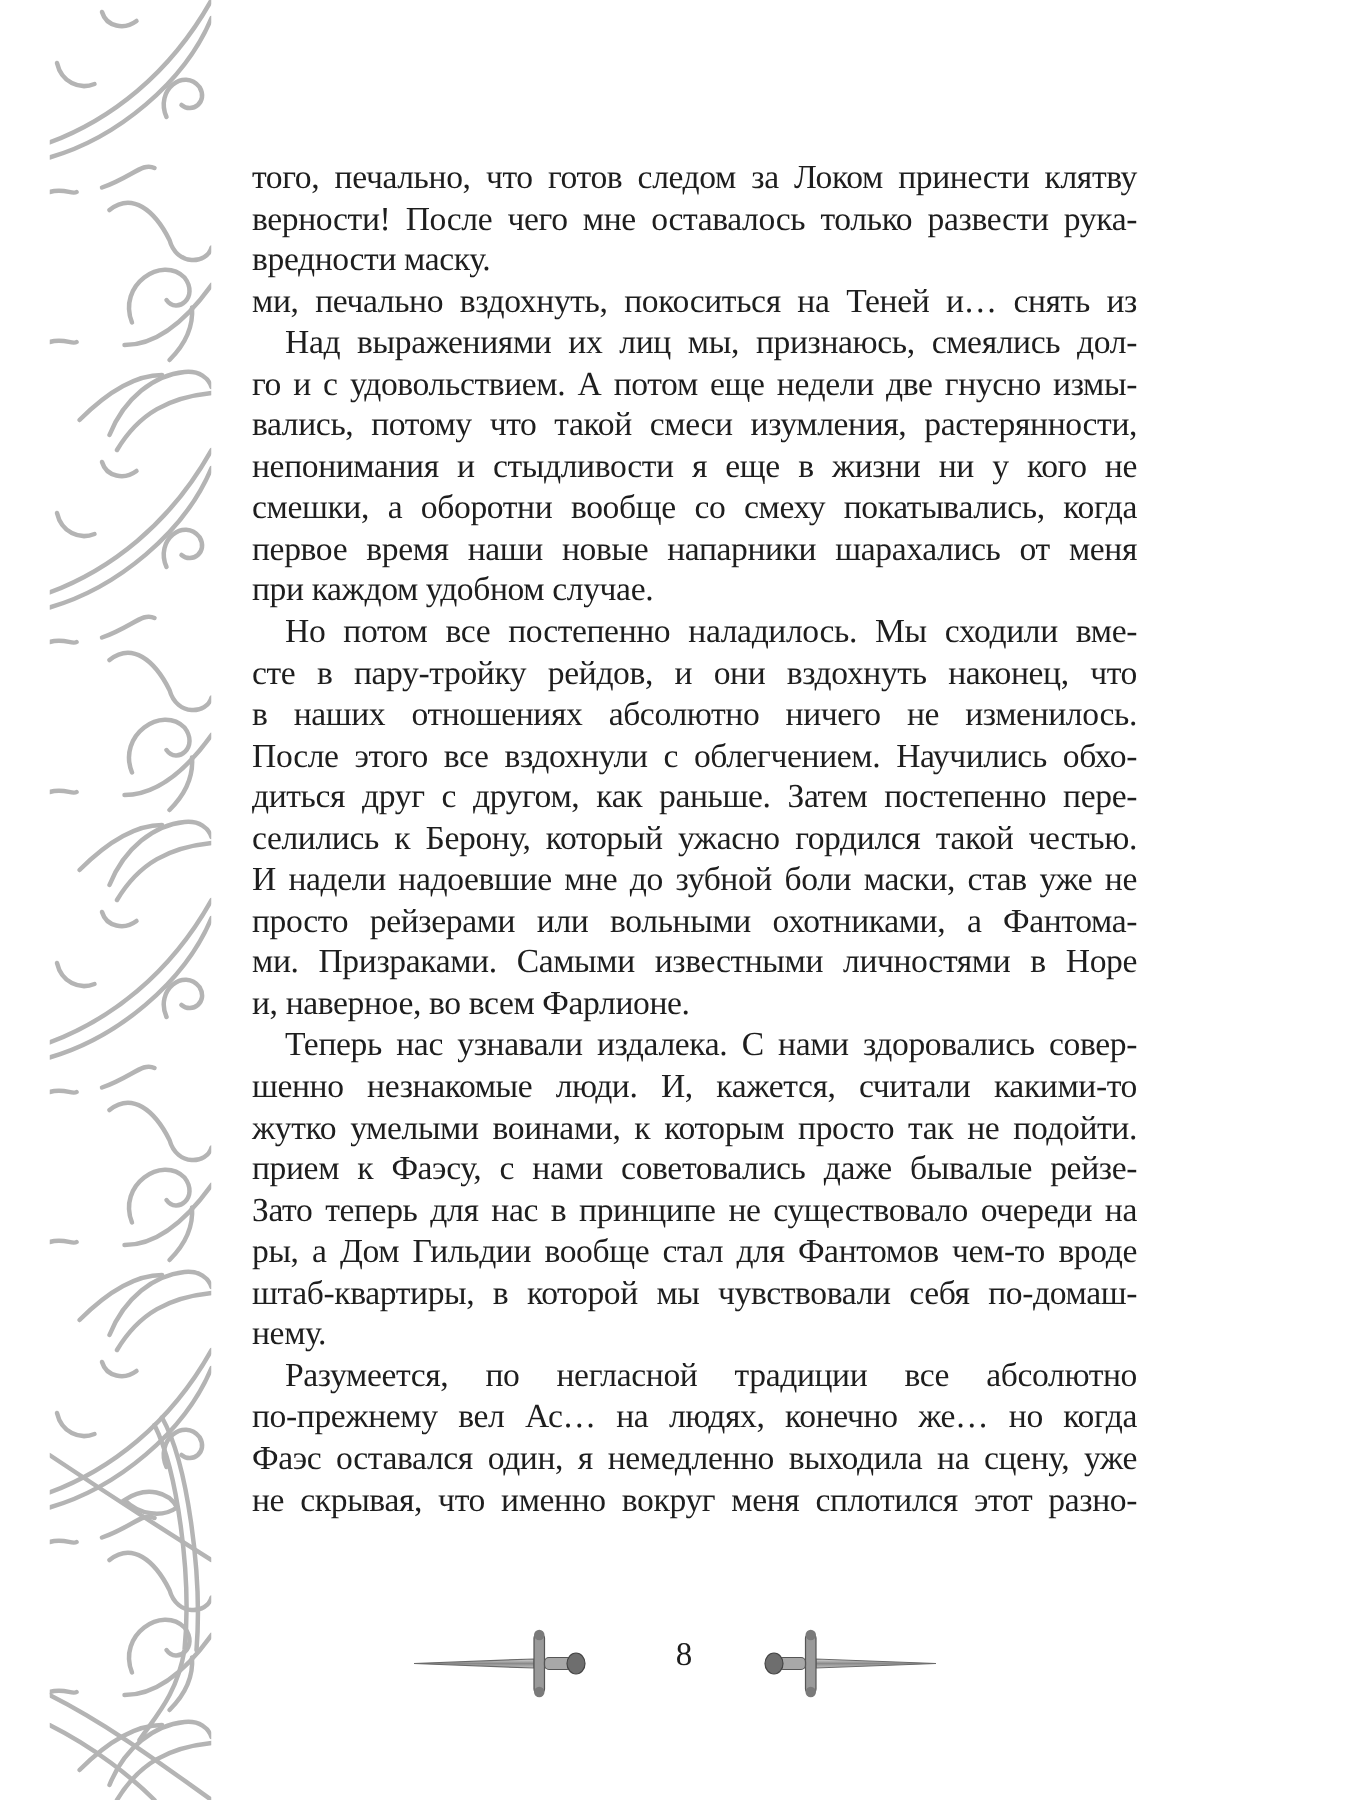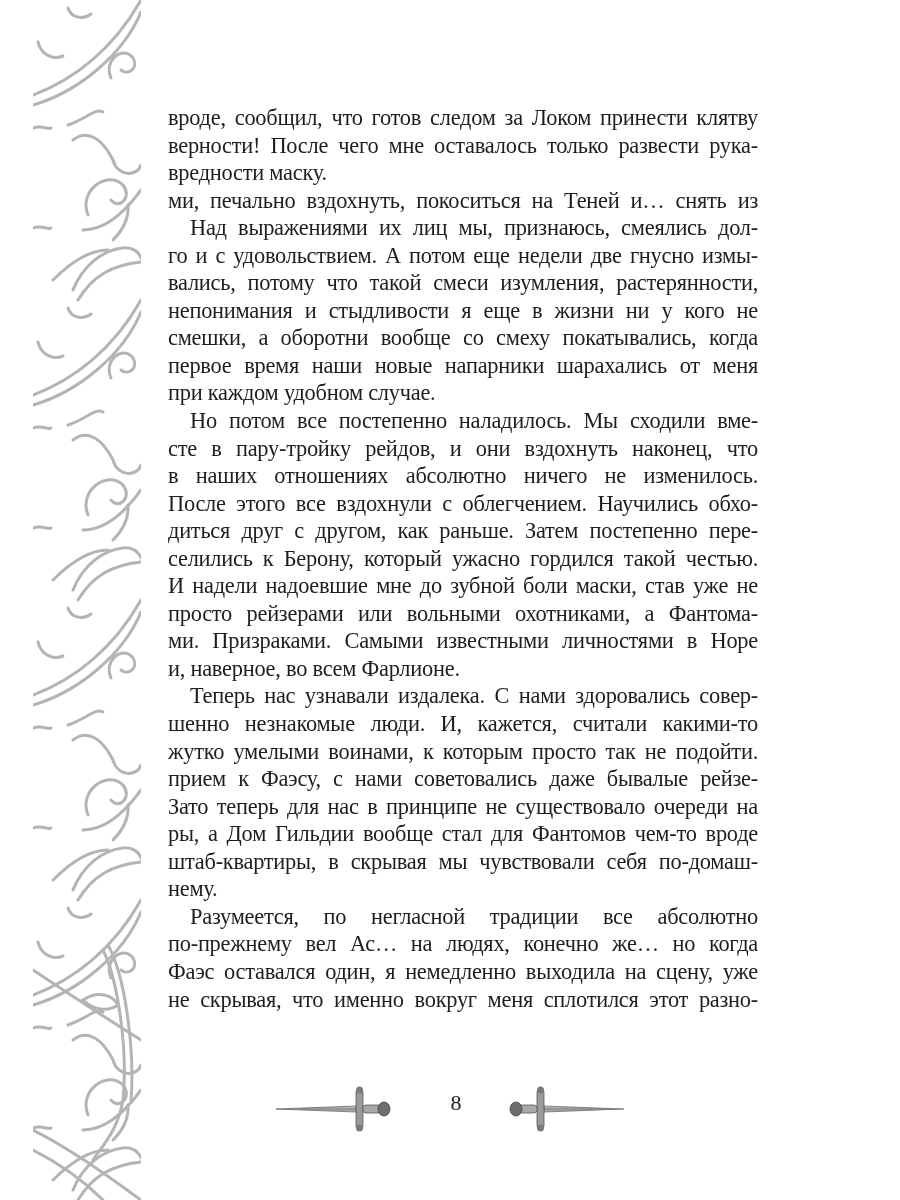--- a/index.html
+++ b/index.html
@@ -62,21 +62,21 @@
     <path d="M75 945 C92 975 102 1050 98 1100"></path>
     <path d="M50 1000 C65 990 80 995 85 1005 C75 1012 60 1010 50 1000 Z"></path>
     <path d="M0 1130 C40 1150 80 1180 108 1200"></path>
     <path d="M0 1150 C30 1165 55 1185 70 1200"></path>
     <path d="M110 1120 C118 1140 125 1150 135 1155"></path>
   </svg>
 </div>
 
 <div class="text-column" id="text-column">
     <div>
-      <div class="line">вроде, сообщил, что готов следом за Локом принести клятву</div>
+      <div class="line">того, печально, что готов следом за Локом принести клятву</div>
       <div class="line">верности! После чего мне оставалось только развести рука-</div>
       <div class="line last">вредности маску.</div>
       <div class="line">ми, печально вздохнуть, покоситься на Теней и… снять из</div>
     </div>
     <div>
       <div class="line indent">Над выражениями их лиц мы, признаюсь, смеялись дол-</div>
       <div class="line">го и с удовольствием. А потом еще недели две гнусно измы-</div>
       <div class="line">вались, потому что такой смеси изумления, растерянности,</div>
       <div class="line">непонимания и стыдливости я еще в жизни ни у кого не</div>
       <div class="line">смешки, а оборотни вообще со смеху покатывались, когда</div>
@@ -95,21 +95,21 @@
       <div class="line">ми. Призраками. Самыми известными личностями в Норе</div>
       <div class="line last">и, наверное, во всем Фарлионе.</div>
     </div>
     <div>
       <div class="line indent">Теперь нас узнавали издалека. С нами здоровались совер-</div>
       <div class="line">шенно незнакомые люди. И, кажется, считали какими-то</div>
       <div class="line">жутко умелыми воинами, к которым просто так не подойти.</div>
       <div class="line">прием к Фаэсу, с нами советовались даже бывалые рейзе-</div>
       <div class="line">Зато теперь для нас в принципе не существовало очереди на</div>
       <div class="line">ры, а Дом Гильдии вообще стал для Фантомов чем-то вроде</div>
-      <div class="line">штаб-квартиры, в скрывая мы чувствовали себя по-домаш-</div>
+      <div class="line">штаб-квартиры, в которой мы чувствовали себя по-домаш-</div>
       <div class="line last">нему.</div>
     </div>
     <div>
       <div class="line indent">Разумеется, по негласной традиции все абсолютно</div>
       <div class="line">по-прежнему вел Ас… на людях, конечно же… но когда</div>
       <div class="line">Фаэс оставался один, я немедленно выходила на сцену, уже</div>
       <div class="line">не скрывая, что именно вокруг меня сплотился этот разно-</div>
     </div>
   </div>
 

